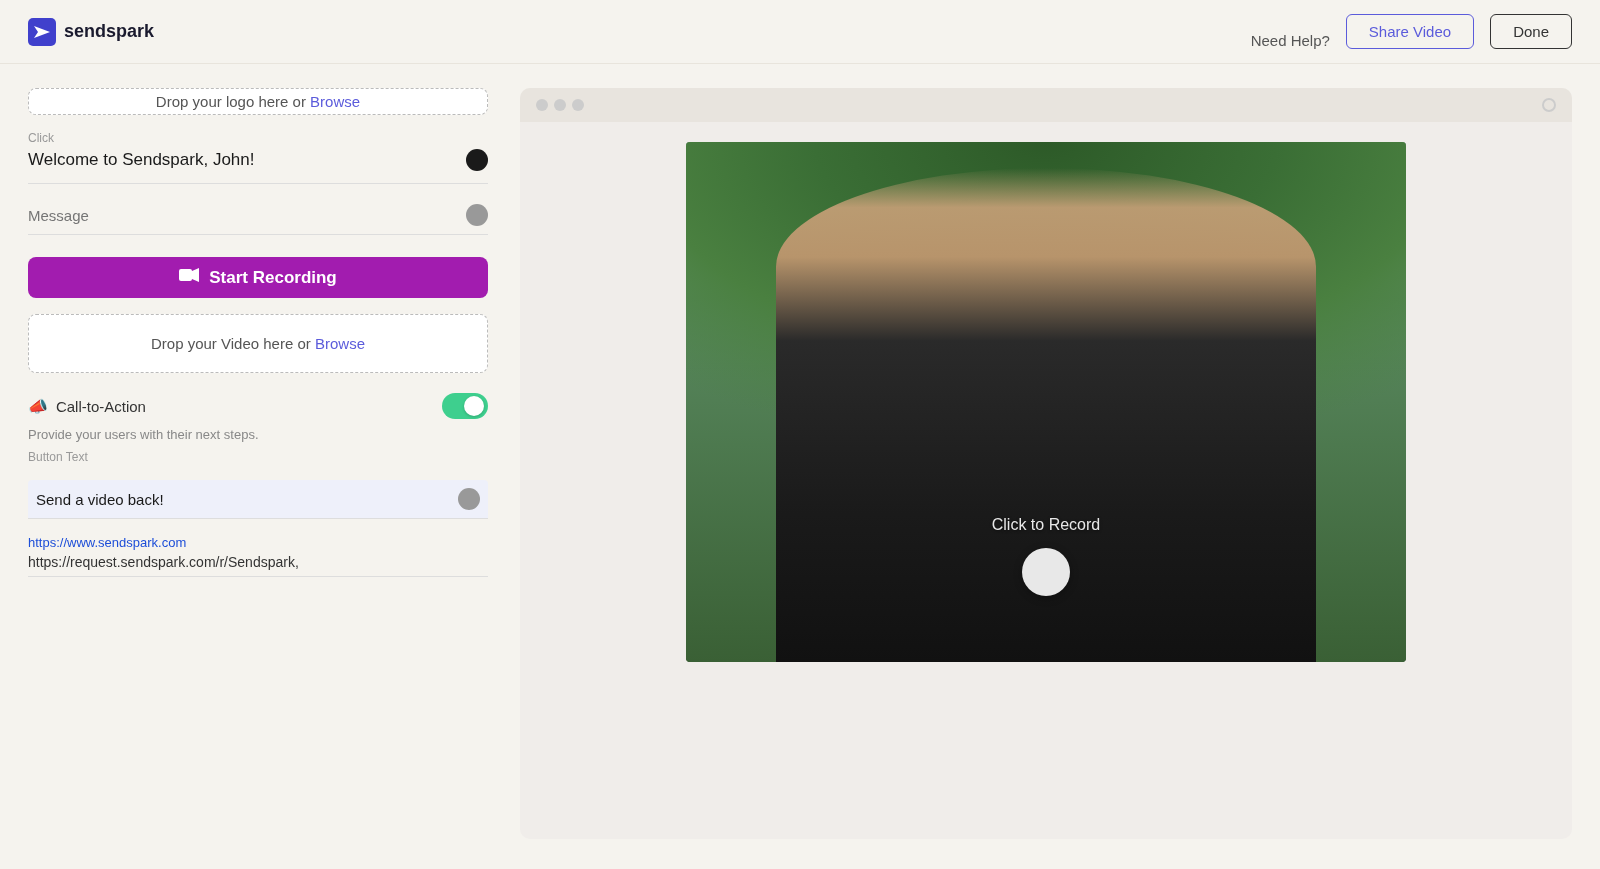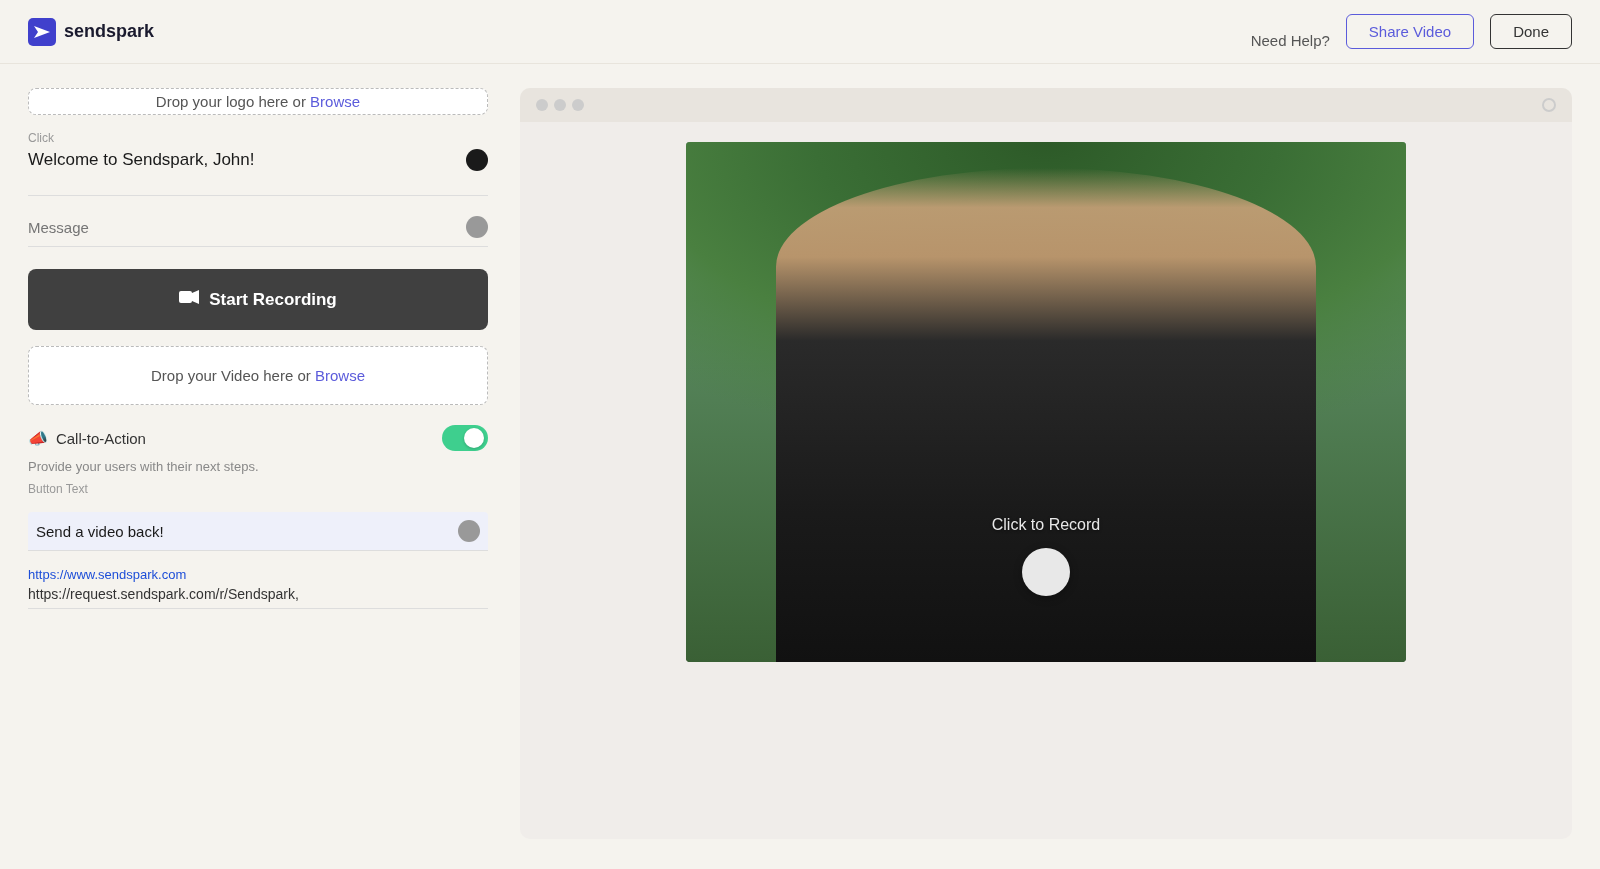--- a/index.html
+++ b/index.html
@@ -103,21 +103,21 @@
     .field-label {
       font-size: 12px;
       color: #999;
       margin-bottom: 4px;
     }
     .field-row {
       display: flex;
       align-items: center;
       justify-content: space-between;
       border-bottom: 1px solid #ddd;
-      padding-bottom: 24px;
+      padding-bottom: 12px;
     }
     .field-input {
       border: none;
       background: transparent;
       font-size: 17px;
       color: #1a1a1a;
       font-weight: 500;
       flex: 1;
       outline: none;
     }
@@ -149,25 +149,25 @@
       background: transparent;
       font-size: 15px;
       color: #999;
       flex: 1;
       outline: none;
     }
 
     
     .btn-record {
       margin-top: 22px;
-      background: #404040;
+      background: #a21caf;
       color: #fff;
       border: none;
       border-radius: 8px;
-      padding: 20px;
+      padding: 10px;
       font-size: 17px;
       font-weight: 700;
       cursor: pointer;
       display: flex;
       align-items: center;
       justify-content: center;
       gap: 10px;
       width: 100%;
     }
     .record-icon {

